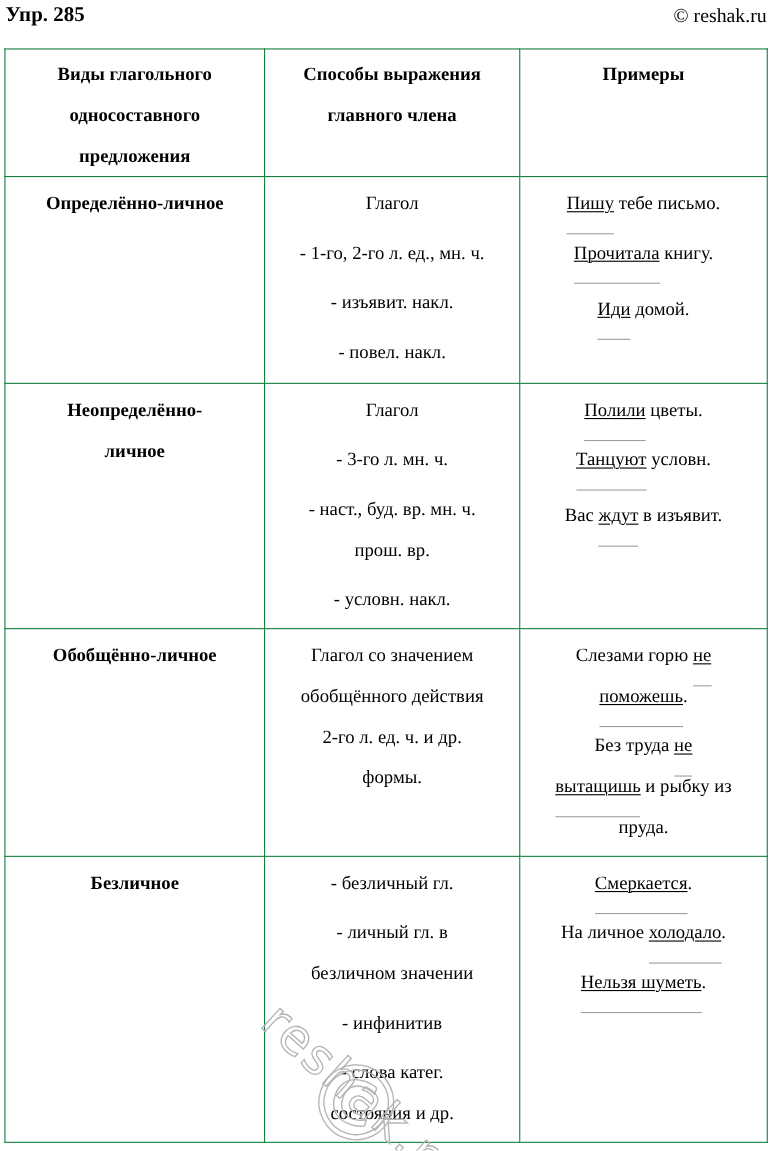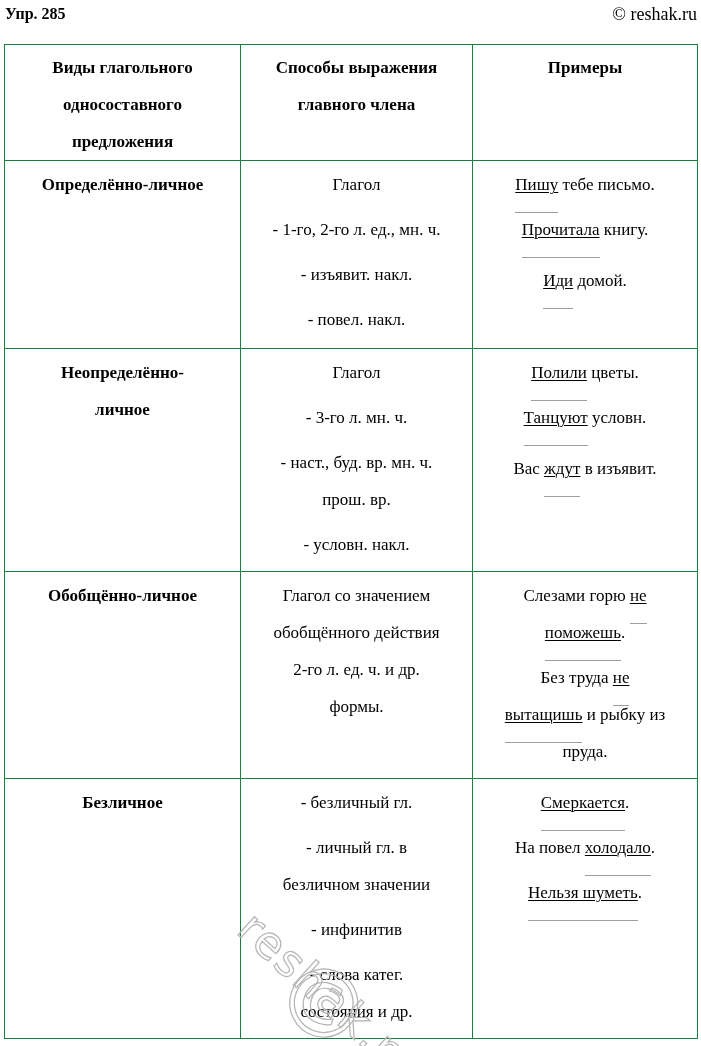--- a/index.html
+++ b/index.html
@@ -10,21 +10,21 @@
     font-family: "Liberation Serif", "DejaVu Serif", serif;
     position: relative;
     overflow: hidden;
   }
 
   
   .topbar {
     position: absolute; top: 2px; left: 5px; right: 4px;
     display: flex; justify-content: space-between; align-items: flex-start;
   }
-  .exercise-label { font-weight: bold; font-size: 16px; line-height: 24px; }
+  .exercise-label { font-weight: bold; font-size: 19px; line-height: 24px; }
   .copyright { font-size: 18px; line-height: 24px; }
 
   
   table.grammar {
     position: absolute; left: 4px; top: 44px;
     width: 693px;
     border-collapse: collapse;
     table-layout: fixed;
   }
   col.c1 { width: 236px; }
@@ -134,21 +134,21 @@
         <td><p><span>Слезами горю </span><span class="u">не
 поможешь</span><span>.</span></p><p><span>Без труда </span><span class="u">не
 вытащишь</span><span> и рыбку из
 пруда.</span></p></td>
       </tr>
       <tr>
         <td><span class="type">Безличное</span></td>
         <td><p>- безличный гл.</p><p>- личный гл. в
 безличном значении</p><p>- инфинитив</p><p>- слова катег.
 состояния и др.</p></td>
-        <td><p><span class="u">Смеркается</span><span>.</span></p><p><span>На повел </span><span class="u">холодало</span><span>.</span></p><p><span class="u">Нельзя шуметь</span><span>.</span></p></td>
+        <td><p><span class="u">Смеркается</span><span>.</span></p><p><span>На личное </span><span class="u">холодало</span><span>.</span></p><p><span class="u">Нельзя шуметь</span><span>.</span></p></td>
       </tr>
     </tbody>
 </table>
 
 <div class="watermark-layer">
   <span class="wm wm-symbol">©</span>
   <span class="wm wm-text">reshak.ru</span>
 </div>
 
 </body></html>

